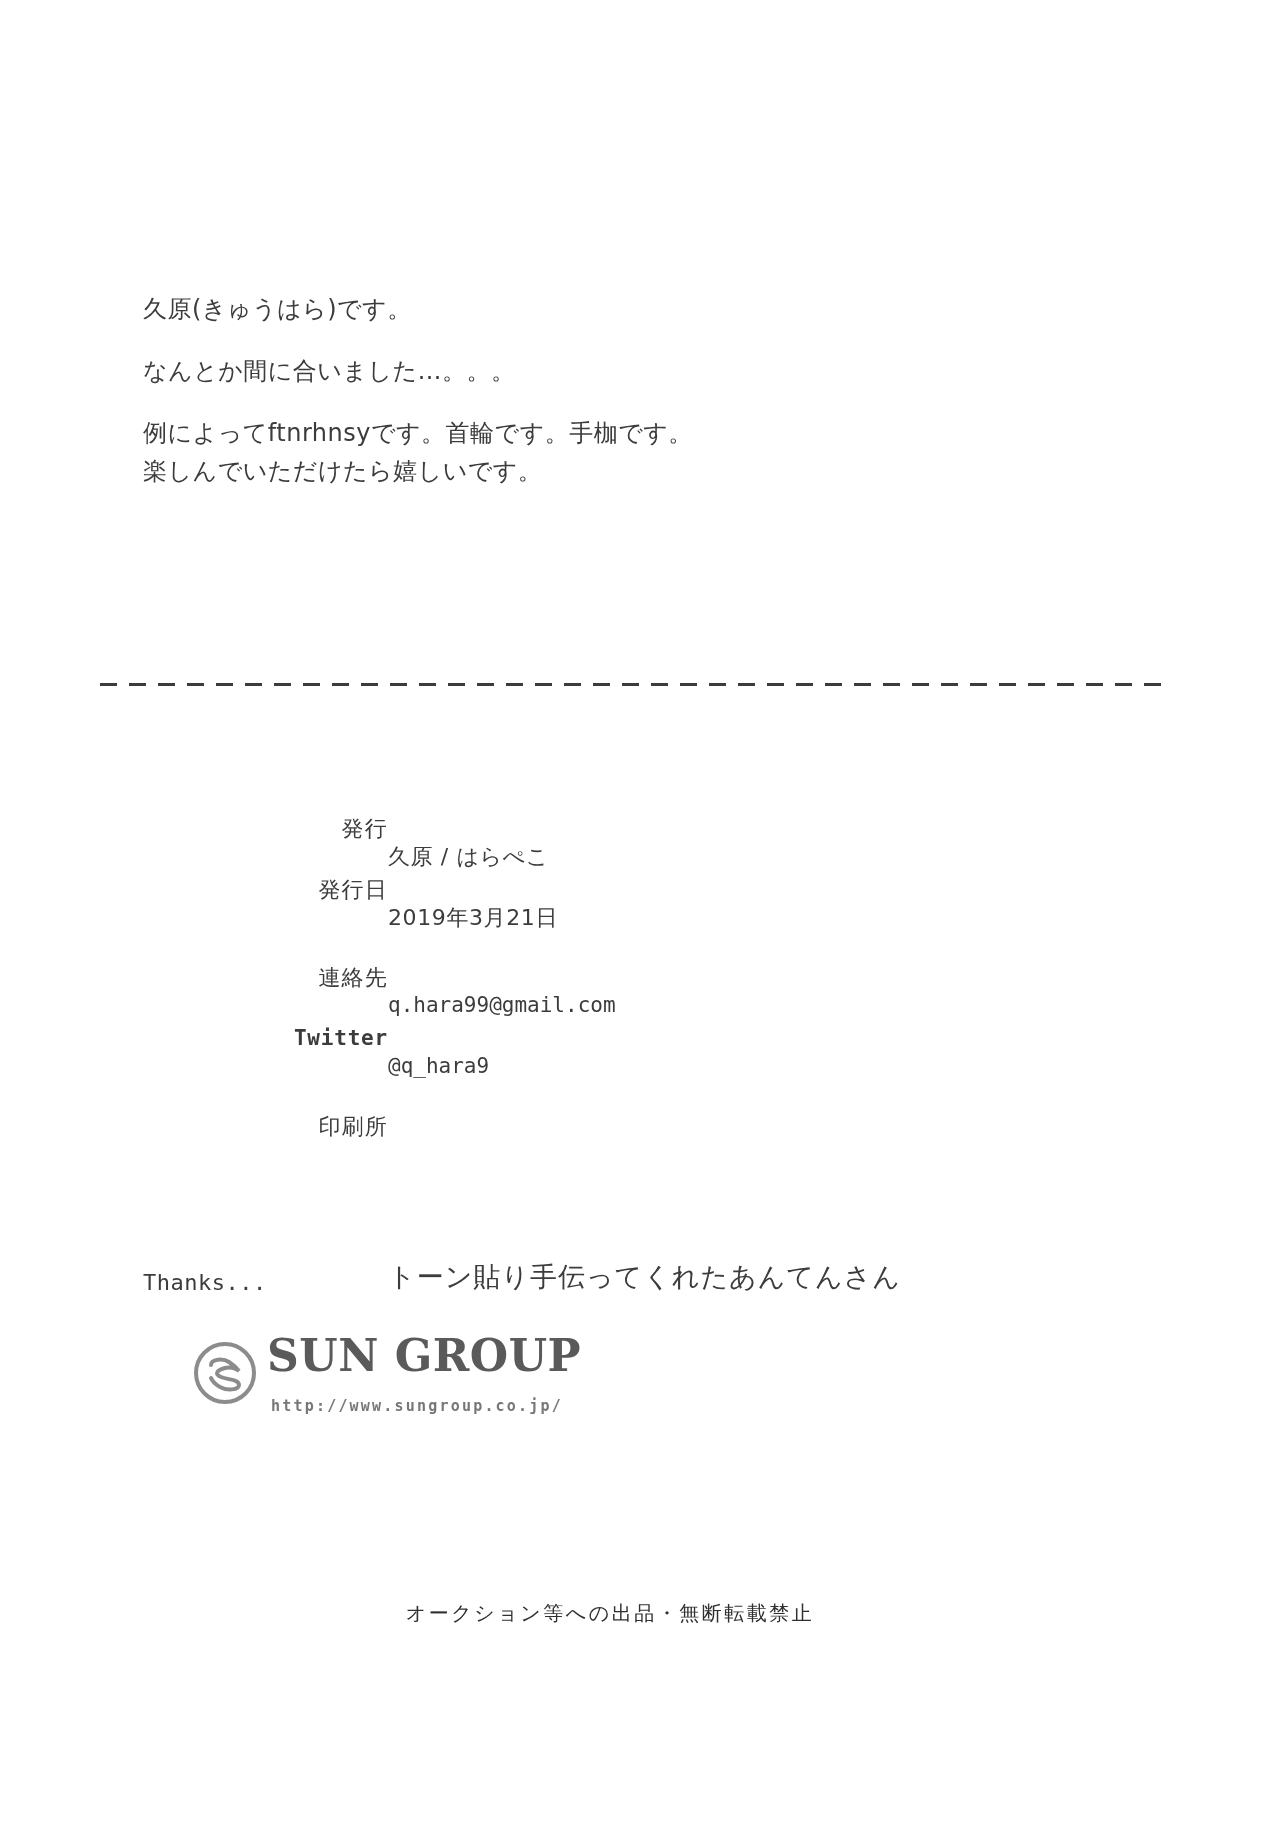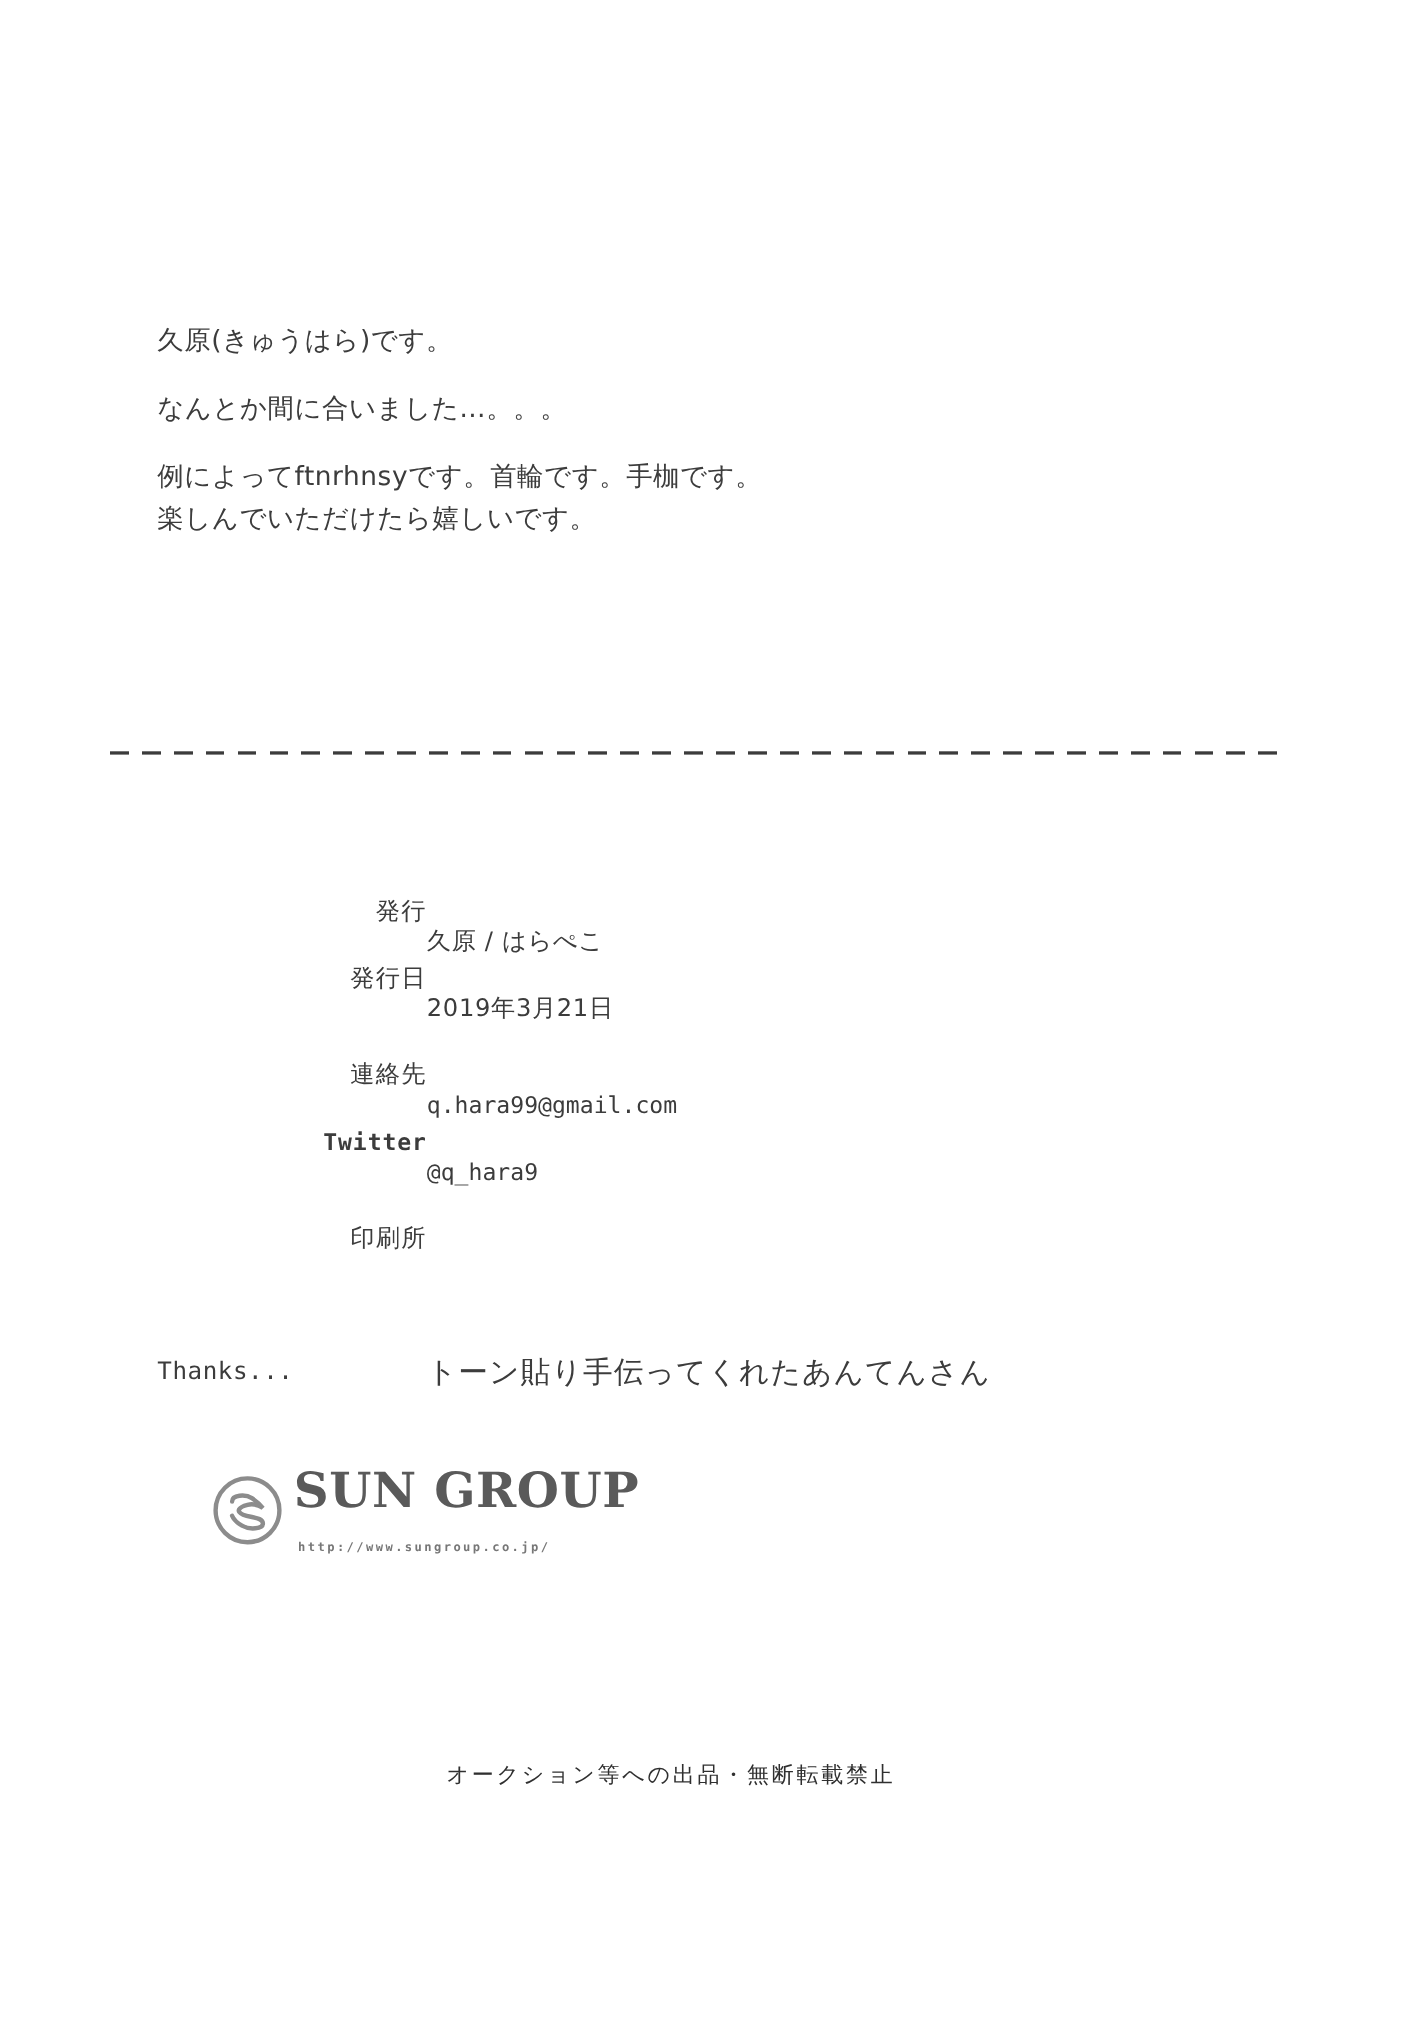--- a/index.html
+++ b/index.html
@@ -116,33 +116,33 @@
     font-size: 44px;
     letter-spacing: 0.5px;
     color: #5a5a5a;
     white-space: pre;
   }
   .logo-url {
     position: absolute;
     left: 78px;
     top: 53px;
     font-family: "DejaVu Sans Mono", monospace;
-    font-size: 11px;
+    font-size: 15px;
     letter-spacing: 2.2px;
     color: #777777;
     white-space: pre;
   }
 
   
   .thanks {
     position: absolute;
     left: 143px;
-    top: 1229px;
+    top: 1259px;
     display: flex;
-    align-items: center;
+    align-items: flex-end;
   }
   .thanks-label {
     width: 245px;
     flex: 0 0 245px;
     font-family: "DejaVu Sans Mono", monospace;
     font-size: 22px;
     letter-spacing: 0.5px;
     color: #3c3c3c;
     white-space: pre;
   }

